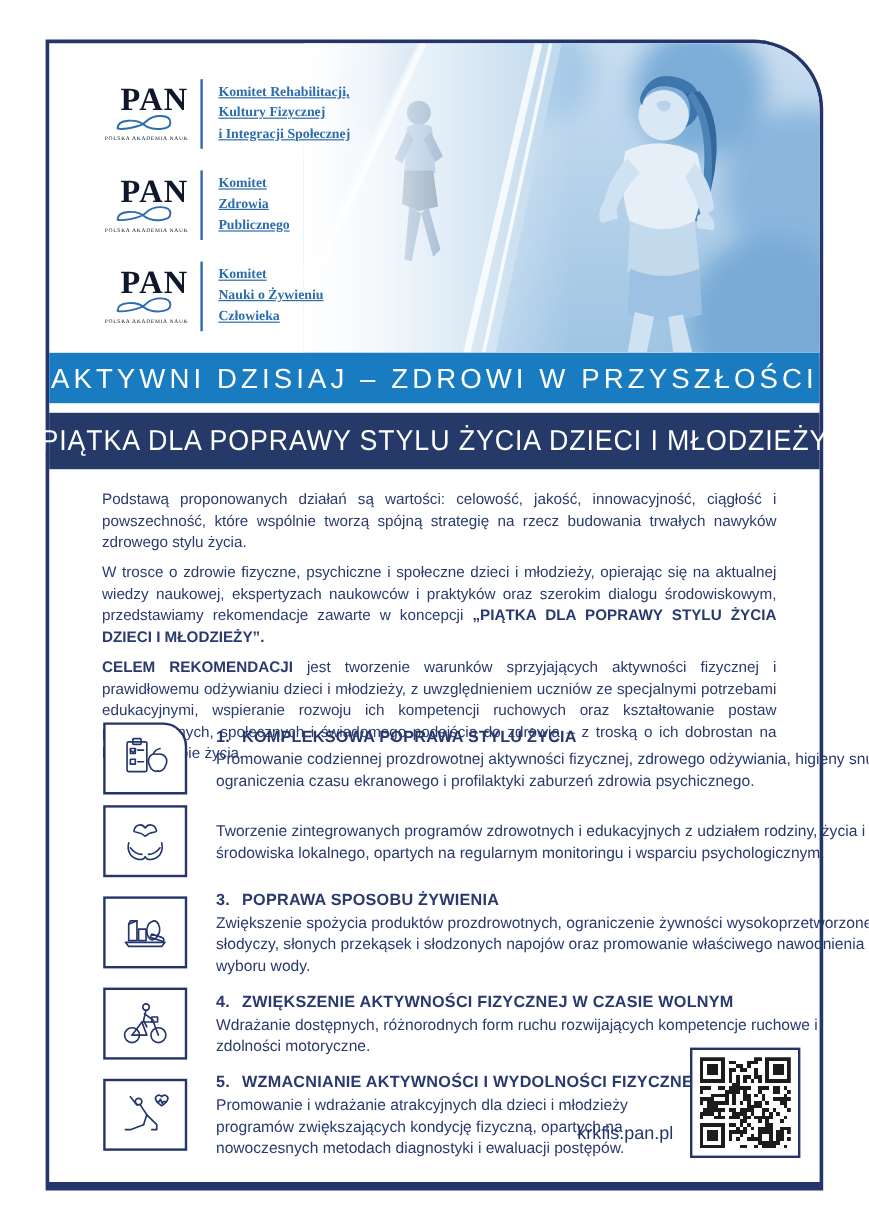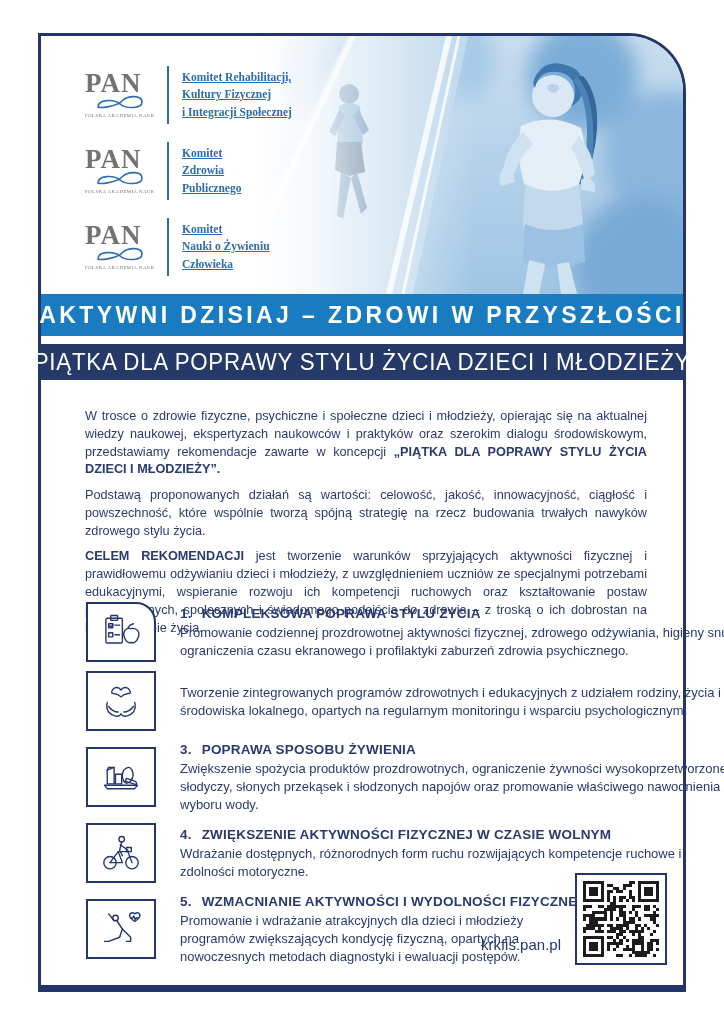--- a/index.html
+++ b/index.html
@@ -13,33 +13,33 @@
   
   .photo{position:absolute;top:0;right:0;width:430px;height:258px;overflow:hidden;
     border-top-right-radius:55px;}
   .photo svg{display:block;width:430px;height:258px;}
   .photo-fade{position:absolute;inset:0;
     background:linear-gradient(to right,#ffffff 0%,rgba(255,255,255,.85) 14%,rgba(255,255,255,0) 52%);}
 
   
   .logos{position:absolute;left:44px;top:28px;display:flex;flex-direction:column;gap:14px;z-index:3;}
   .logo-row{display:flex;align-items:center;min-height:62px;}
-  .pan-logo{width:72px;text-align:left;color:#737373;font-family:"Liberation Serif",serif;}
+  .pan-logo{width:72px;text-align:right;color:#0f172a;font-family:"Liberation Serif",serif;}
   .pan-word{font-size:27px;font-weight:bold;letter-spacing:1px;line-height:.85;}
   .pan-swirl{display:block;margin:0 auto;}
   .pan-sub{font-size:4.6px;letter-spacing:.6px;white-space:nowrap;margin-top:1px;}
   .logo-div{width:0;border-left:2px solid #2d6cad;align-self:stretch;margin:2px 0 2px 10px;}
   .committee{padding-left:13px;color:#2d6cad;font-family:"Liberation Serif",serif;
     font-weight:bold;font-size:11.5px;line-height:1.5;white-space:pre-line;text-decoration:underline;}
 
   
   .banner1{position:absolute;left:0;right:0;top:258px;height:42px;background:#1a7cc0;
     display:flex;align-items:center;justify-content:center;}
-  .banner1 span{color:#fff;font-size:23px;font-weight:700;letter-spacing:3.4px;white-space:nowrap;}
-  .banner2{position:absolute;left:0;right:0;top:308px;height:36px;background:#253a68;
+  .banner1 span{color:#fff;font-size:23px;font-weight:400;letter-spacing:3.4px;white-space:nowrap;}
+  .banner2{position:absolute;left:0;right:0;top:308px;height:47px;background:#253a68;
     display:flex;align-items:center;justify-content:center;}
   .banner2 span{color:#fff;font-size:24px;font-weight:400;letter-spacing:.8px;white-space:nowrap;
     transform:scaleX(.93);}
 
   
   .intro{position:absolute;left:44px;top:372px;width:562px;color:#2b3a6e;font-size:12.7px;
     line-height:1.4;text-align:justify;}
   .intro p{margin:0 0 8px 0;}
   .b{font-weight:bold;}
 
@@ -170,22 +170,22 @@
     </div>
 
     <div class="banner1">
       <span>AKTYWNI DZISIAJ – ZDROWI W PRZYSZŁOŚCI</span>
     </div>
     <div class="banner2">
       <span>PIĄTKA DLA POPRAWY STYLU ŻYCIA DZIECI I MŁODZIEŻY</span>
     </div>
 
     <div class="intro">
+      <p><span>Podstawą proponowanych działań są wartości: celowość, jakość, innowacyjność, ciągłość i powszechność, które wspólnie tworzą spójną strategię na rzecz budowania trwałych nawyków zdrowego stylu życia.</span></p>
       <p><span>W trosce o zdrowie fizyczne, psychiczne i społeczne dzieci i młodzieży, opierając się na aktualnej wiedzy naukowej, ekspertyzach naukowców i praktyków oraz szerokim dialogu środowiskowym, przedstawiamy rekomendacje zawarte w koncepcji </span><span class="b">„PIĄTKA DLA POPRAWY STYLU ŻYCIA DZIECI I MŁODZIEŻY”.</span></p>
-      <p><span>Podstawą proponowanych działań są wartości: celowość, jakość, innowacyjność, ciągłość i powszechność, które wspólnie tworzą spójną strategię na rzecz budowania trwałych nawyków zdrowego stylu życia.</span></p>
       <p><span class="b">CELEM REKOMENDACJI</span><span> jest tworzenie warunków sprzyjających aktywności fizycznej i prawidłowemu odżywianiu dzieci i młodzieży, z uwzględnieniem uczniów ze specjalnymi potrzebami edukacyjnymi, wspieranie rozwoju ich kompetencji ruchowych oraz kształtowanie postaw prozdrowotnych, społecznych i świadomego podejścia do zdrowia – z troską o ich dobrostan na każdym etapie życia.</span></p>
     </div>
 
     <div class="items">
 
       <div class="item">
         <div class="icon-box first">
           <svg viewBox="0 0 64 64">
             <rect x="10" y="12" width="24" height="36" rx="2"></rect>
             <rect x="17" y="8" width="10" height="7" rx="1"></rect>

